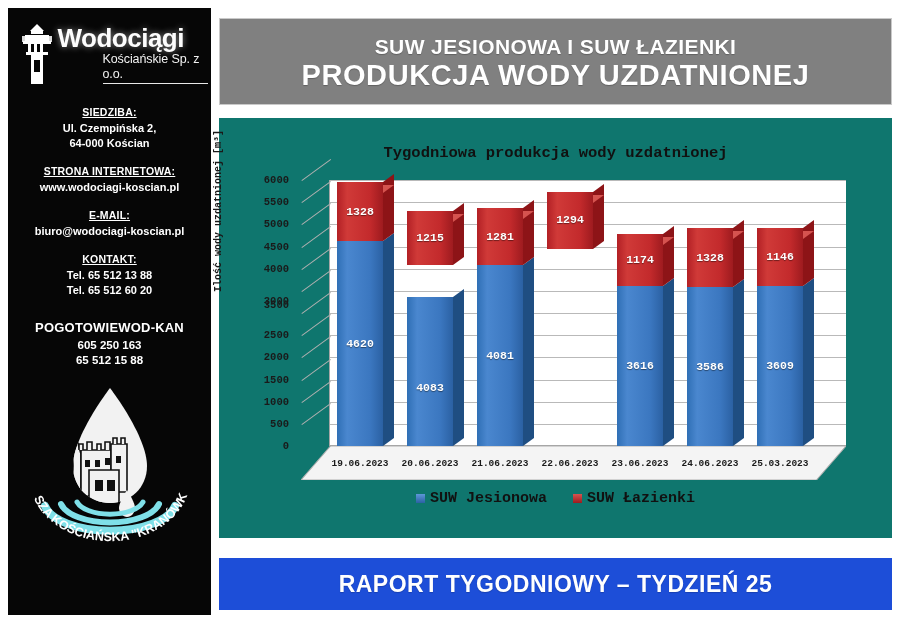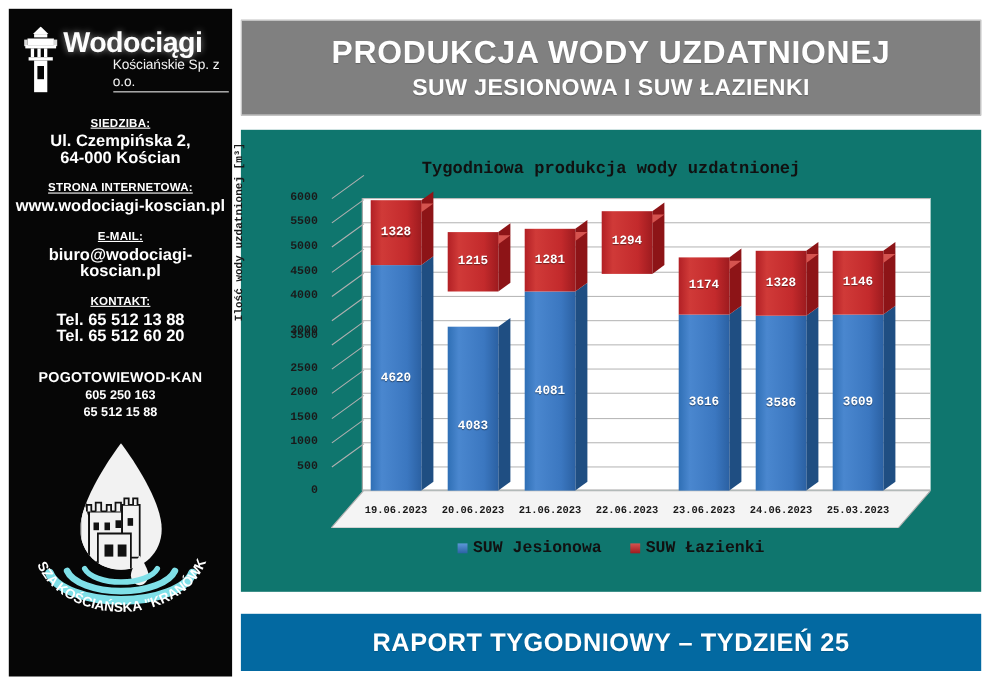--- a/index.html
+++ b/index.html
@@ -44,21 +44,21 @@
   }
 
   
   .info-group{ text-align:center; margin-top:14px; }
   .info-group.first{ margin-top:20px; }
   .info-head{
     font-size:10.5px;font-weight:bold;text-decoration:underline;
     letter-spacing:.2px;margin-bottom:3px;color:#ffffff;
   }
   .info-line{
-    font-size:15px;font-weight:bold;line-height:15px;color:#ffffff;
+    font-size:11px;font-weight:bold;line-height:15px;color:#ffffff;
   }
   .emergency{
     margin-top:22px;text-align:center;
   }
   .emergency-head{
     font-size:13px;font-weight:bold;letter-spacing:.2px;margin-bottom:3px;
   }
   .emergency-line{font-size:11.5px;font-weight:bold;line-height:15px;}
 
   
@@ -172,21 +172,21 @@
   }
   .legend-item{display:flex;align-items:center;gap:5px;}
   .legend-swatch{width:9px;height:9px;display:inline-block;}
   .legend-swatch.blue{background:linear-gradient(180deg,#5d97d8,#2b61a3);}
   .legend-swatch.red{background:linear-gradient(180deg,#d5534f,#9e1b1f);}
   .legend-text{font-size:15px;font-weight:bold;color:#111;}
 
   
   #footer-banner{
     position:absolute;left:219px;top:558px;width:673px;height:52px;
-    background:#0369a1;
+    background:#1d4ed8;
     display:flex;align-items:center;justify-content:center;
   }
   #footer-text{
     font-size:23px;font-weight:bold;color:#ffffff;letter-spacing:.5px;
     text-shadow:0 1px 1px rgba(0,0,0,.18);
   }
 </style>
 </head>
 <body>
 
@@ -301,22 +301,22 @@
         <text font-family="Liberation Sans, sans-serif" font-size="12.5" font-weight="bold" fill="#ffffff">
           <textPath href="#captionArc" startOffset="50%" text-anchor="middle">NASZA KOŚCIAŃSKA "KRANÓWKA"</textPath>
         </text>
       </svg>
     </div>
 
   </div>
 </div>
 
 <div id="header-banner">
+  <div id="header-subtitle">SUW JESIONOWA I SUW ŁAZIENKI</div>
   <div id="header-title">PRODUKCJA WODY UZDATNIONEJ</div>
-  <div id="header-subtitle">SUW JESIONOWA I SUW ŁAZIENKI</div>
 </div>
 
 <div id="chart-panel">
   <div id="chart-title">Tygodniowa produkcja wody uzdatnionej</div>
 
   <div id="plot-wrap">
     <div id="y-axis-title">Ilość wody uzdatnionej [m³]</div>
     <div id="y-ticks">
         <div class="y-tick" style="top: 266px;">0</div>
         <div class="y-tick" style="top: 243.833px;">500</div>

